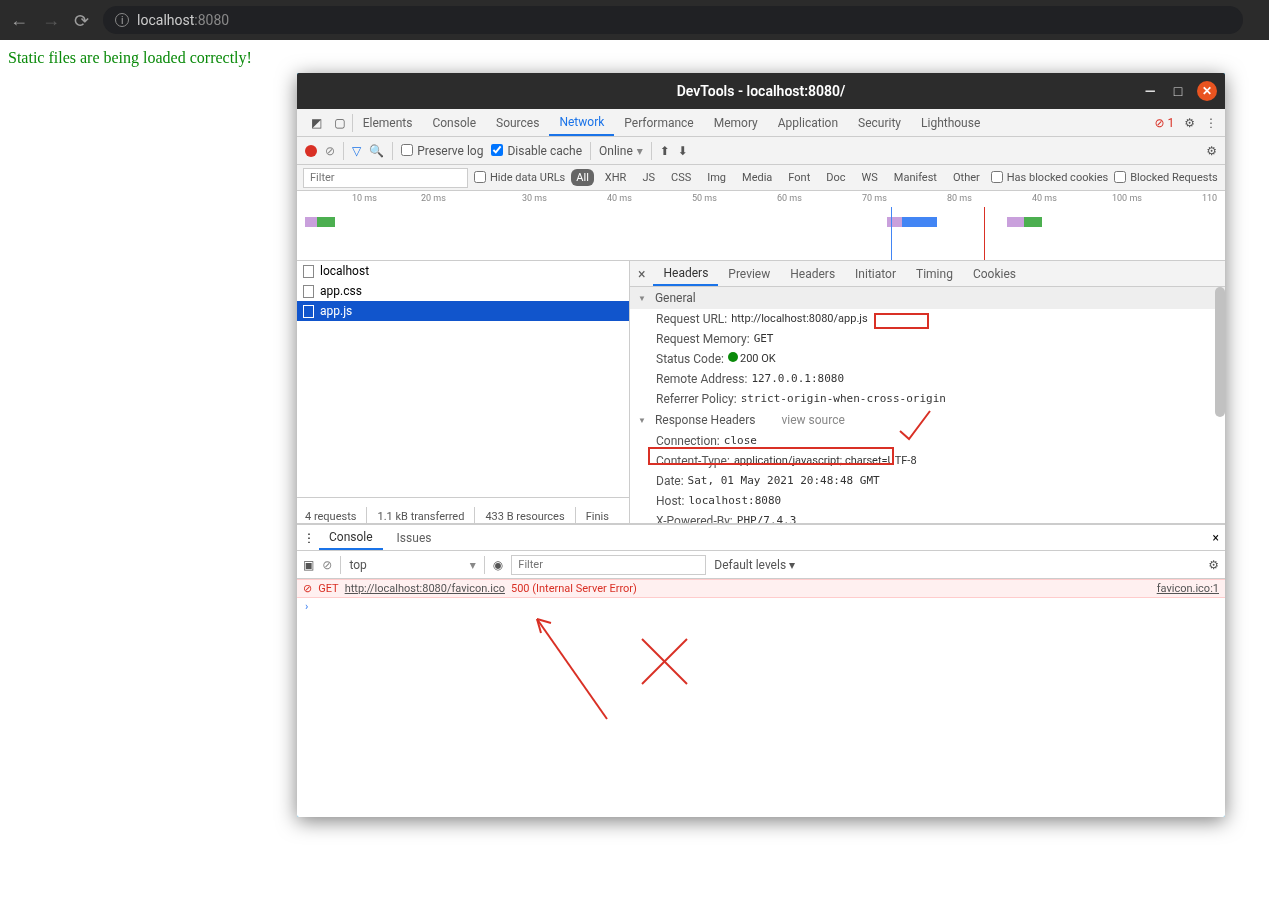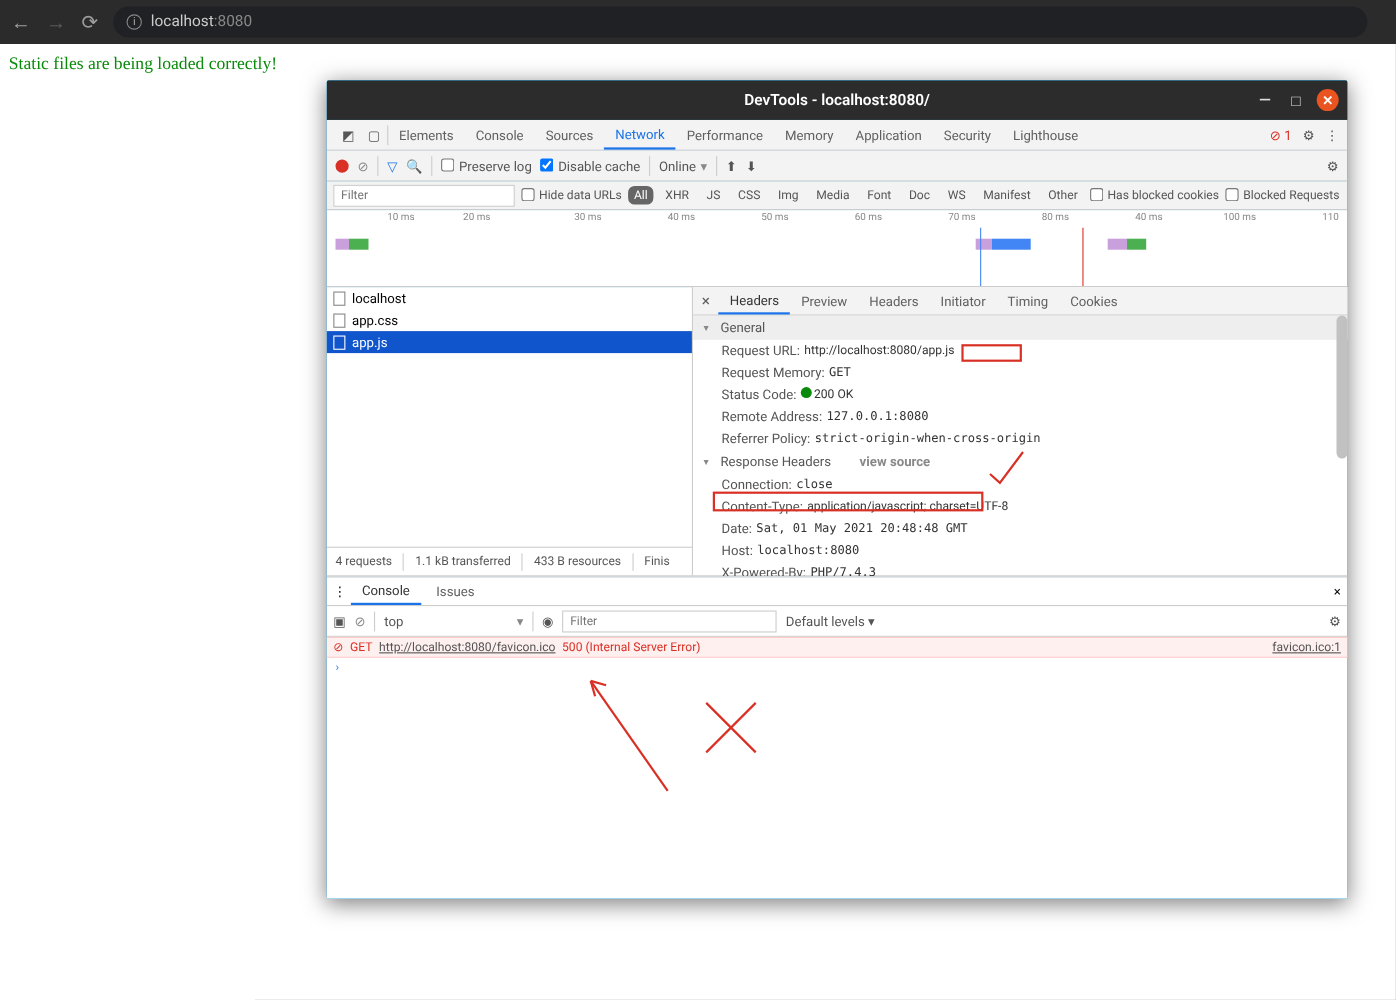--- a/index.html
+++ b/index.html
@@ -38,21 +38,21 @@
 .tl-bar{position:absolute;height:10px;top:26px}
 .tl-vline{position:absolute;top:16px;bottom:0;width:1px}
 .net-split{display:flex;flex:1;min-height:0;background:#fff;border-bottom:1px solid #ccc}
 .req-list{width:333px;border-right:1px solid #ccc;display:flex;flex-direction:column}
 .req-head{height:26px;border-bottom:1px solid #ccc;display:flex;align-items:center;padding:0 6px;font-size:12px;color:#333;background:#f3f3f3}
 .req-row{height:20px;display:flex;align-items:center;padding:0 6px;font-size:12px;gap:6px;cursor:pointer}
 .req-row.sel{background:#1155cc;color:#fff}
 .req-row.err{color:#d93025}
 .file-ico{width:11px;height:13px;border:1px solid #888;display:inline-block}
 .req-row.sel .file-ico{border-color:#fff}
-.req-foot{margin-top:auto;height:26px;border-top:1px solid #ccc;display:flex;align-items:center;padding:0 8px;font-size:11px;color:#555;gap:10px}
+.req-foot{margin-top:auto;height:26px;border-top:1px solid #ccc;display:flex;align-items:flex-end;padding:0 8px;font-size:11px;color:#555;gap:10px}
 .detail{flex:1;display:flex;flex-direction:column;position:relative;overflow-y:auto}
 .detail-tabs{height:26px;border-bottom:1px solid #ccc;display:flex;align-items:center;font-size:12px;color:#606060;background:#f3f3f3}
 .dtab{padding:0 10px;height:25px;display:flex;align-items:center;cursor:pointer}
 .dtab.active{color:#333;border-bottom:2px solid #1a73e8}
 .dtab.close{padding:0 8px;font-size:14px}
 .section-hd{background:#eee;padding:4px 8px;font-size:12px;color:#555;display:flex;align-items:center;gap:6px}
 .tri::before{content:"▼";font-size:8px;margin-right:3px;color:#888}
 .kv{padding:3px 0 3px 26px;font-size:12px;display:flex;gap:4px}
 .kv .k{color:#545454;font-weight:400}
 .kv .v{color:#333;font-family:Menlo,Consolas,monospace;font-size:11px}
@@ -246,21 +246,21 @@
       <div class="kv">
           <span class="k">Remote Address:</span>
           <span class="v">127.0.0.1:8080</span>
         </div>
       <div class="kv">
           <span class="k">Referrer Policy:</span>
           <span class="v">strict-origin-when-cross-origin</span>
         </div>
       <div class="section-hd tri" style="background:transparent">
           <span>Response Headers</span>
-          <span style="margin-left:20px;font-weight:bold;color:#888">view source</span>
+          <span style="margin-left:20px;font-weight:normal;color:#888">view source</span>
         </div>
       <div class="kv">
           <span class="k">Connection:</span>
           <span class="v">close</span>
         </div>
       <div class="kv">
           <span class="k">Content-Type:</span>
           <span class="v"><span>application/javascript;</span><span> charset=UTF-8</span></span>
         </div>
       <div class="kv">

